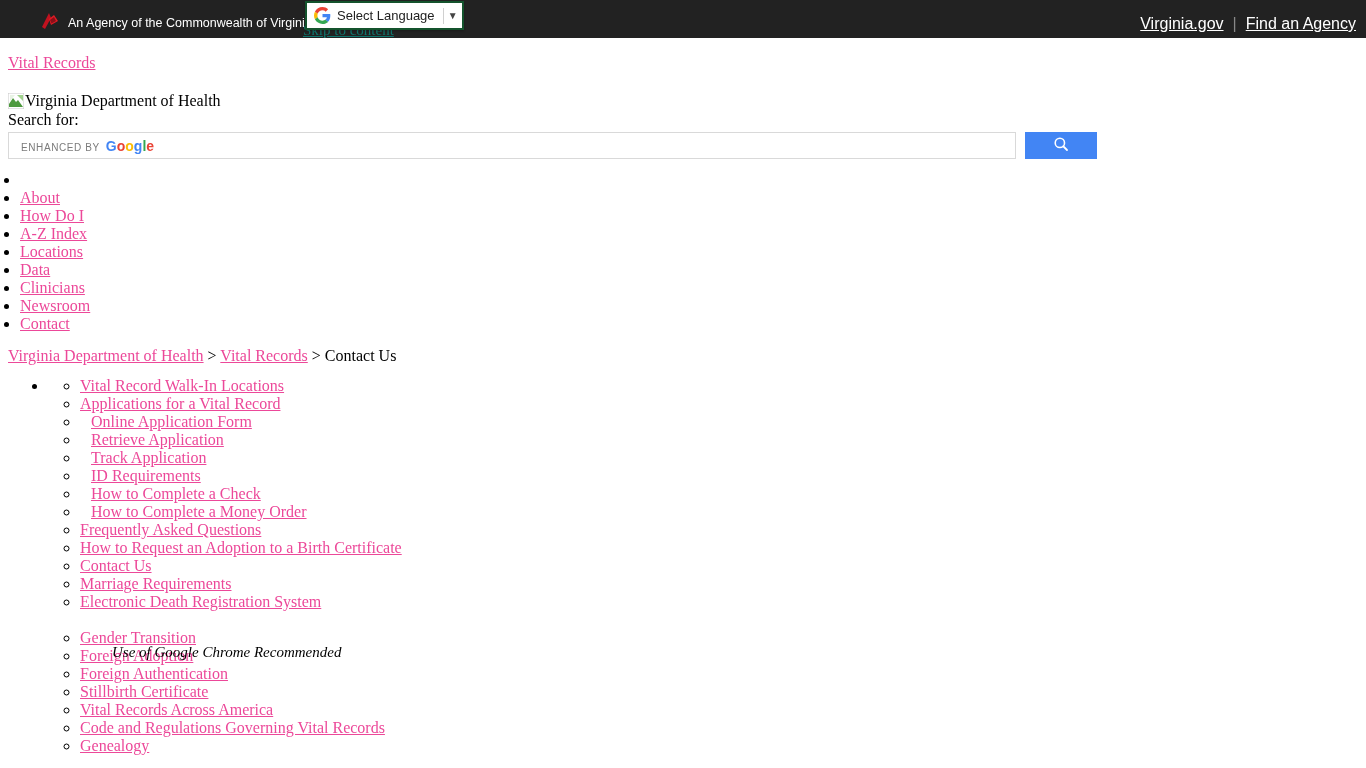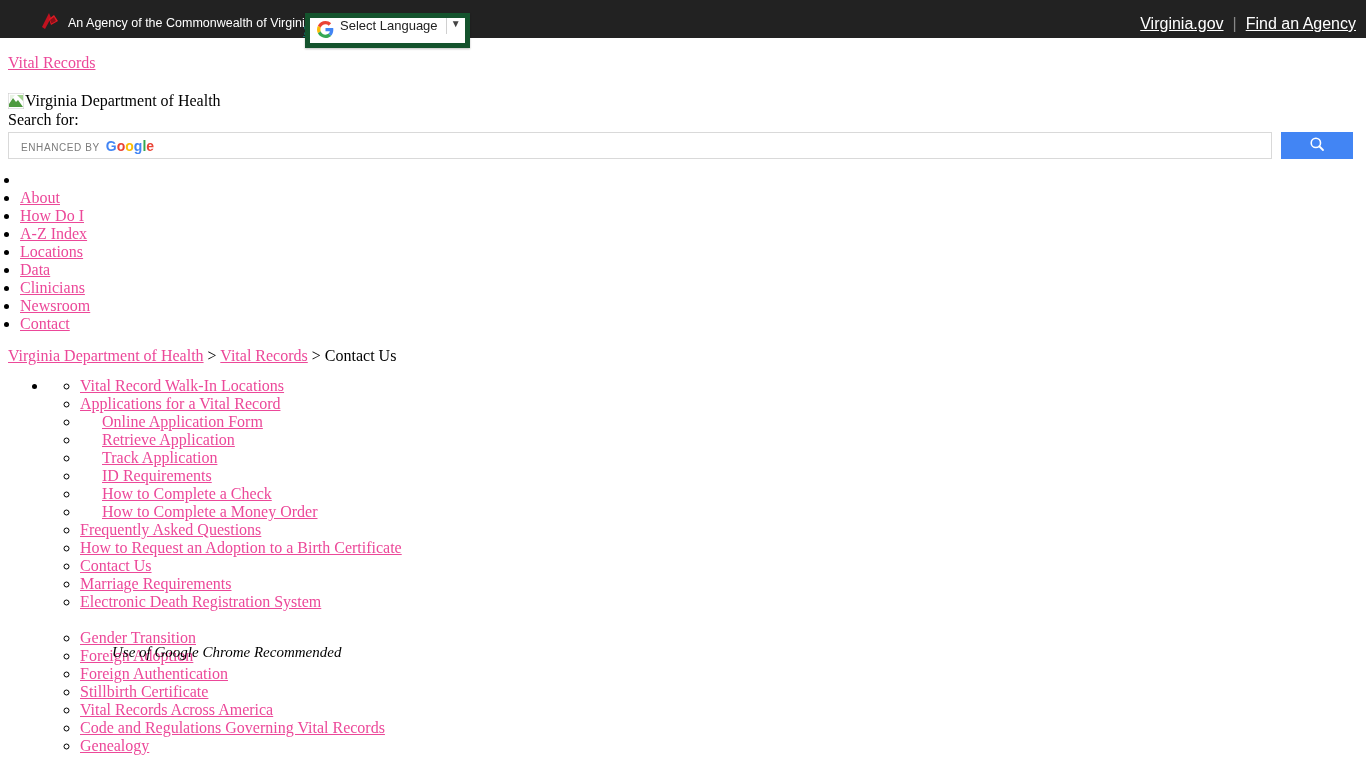--- a/index.html
+++ b/index.html
@@ -52,29 +52,28 @@
   }
   .agency-right a { color: #ffffff; text-decoration: underline; }
   .agency-sep { color: #888888; text-decoration: none; }
 
   
   .translate-widget {
     position: absolute;
     left: 305px; top: 1px;
     width: 155px; height: 25px;
     background: #ffffff;
-    border: 5px solid #14532d;
+    border: 2px solid #14532d;
     box-shadow: 0 1px 2px rgba(0,0,0,.25);
     display: flex;
-    align-items: flex-start;
+    align-items: center;
     font-family: "Liberation Sans", sans-serif;
     font-size: 13px;
     color: #222222;
     z-index: 40;
-    margin-top: 12px;
   }
   .translate-g {
     width: 22px; height: 22px;
     margin-left: 4px;
     flex: 0 0 auto;
     display: flex; align-items: center; justify-content: center;
   }
   .translate-label { margin-left: 4px; white-space: nowrap; }
   .translate-divider {
     width: 1px; height: 16px; background: #d0d0d0;
@@ -123,21 +122,21 @@
   .search-label {
     margin: 1px 0 0 8px;
     font-size: 16px;
   }
   .search-row {
     margin: 3px 0 0 8px;
     display: flex;
     align-items: flex-start;
   }
   .search-input {
-    width: 1264px;
+    width: 1008px;
     height: 27px;
     box-sizing: border-box;
     border: 1px solid #d9d9d9;
     background: #ffffff;
     padding: 0 0 0 12px;
     display: flex;
     align-items: center;
   }
   .gcse-brand {
     display: flex;
@@ -194,21 +193,21 @@
   ul.inner-list {
     margin: 0;
     padding-left: 32px;
     list-style-type: circle;
   }
   ul.inner-list > li {
     line-height: 18px;
     font-size: 16px;
     white-space: nowrap;
   }
-  li.indented > a { margin-left: 22px; }
+  li.indented > a { margin-left: 11px; }
   li.spacer-row { list-style: none; height: 18px; }
 
   .edrs-note {
     position: absolute;
     left: 112px;
     top: 606px;
     font-style: italic;
     font-size: 15px;
     color: #000000;
     white-space: nowrap;

